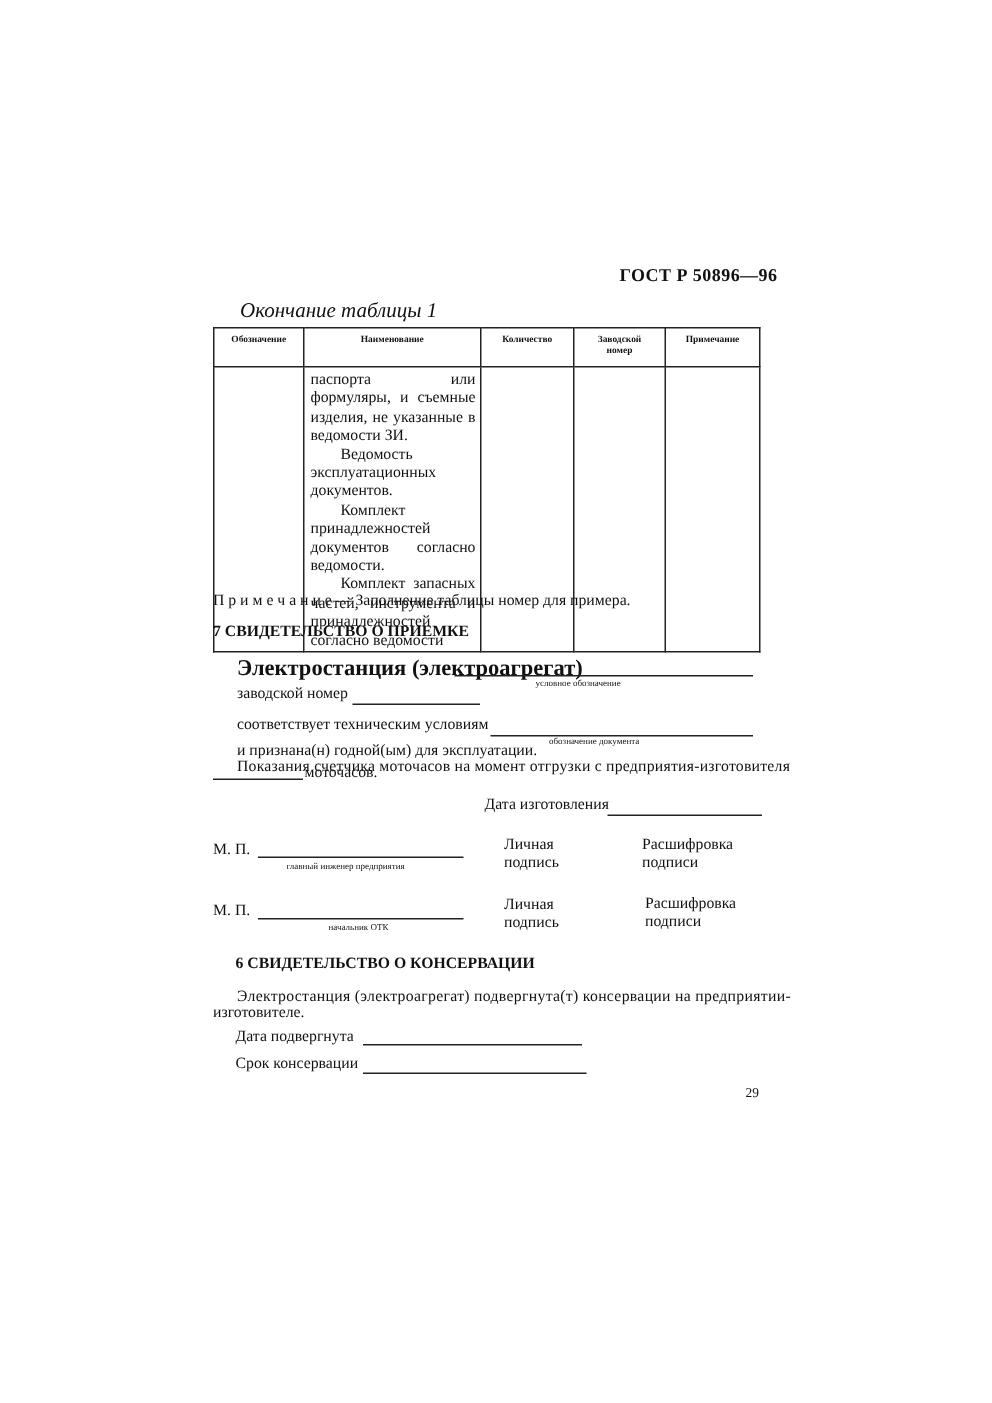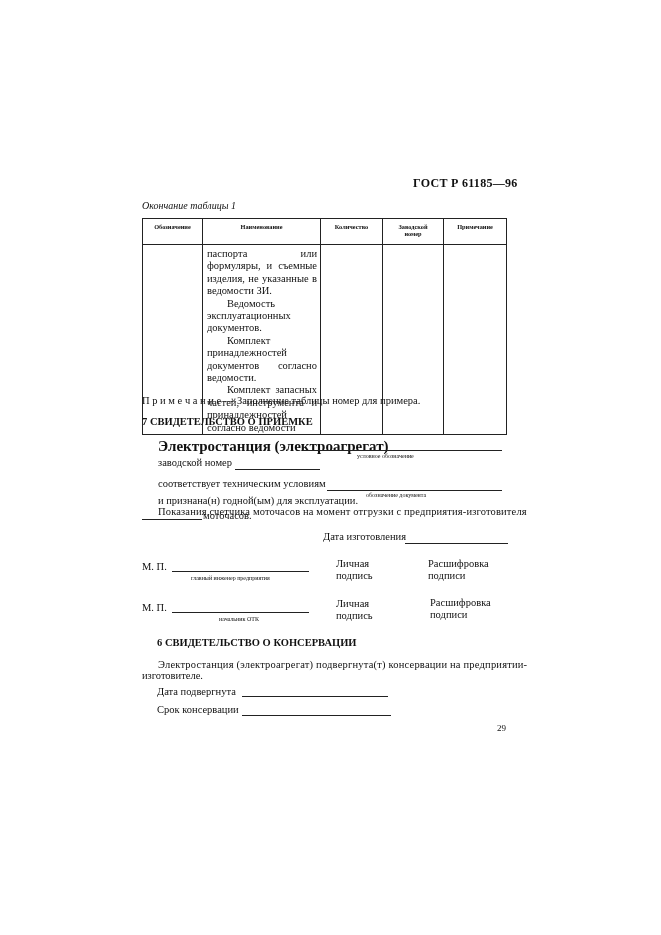--- a/index.html
+++ b/index.html
@@ -2,40 +2,40 @@
 <html><head>
 <meta charset="utf-8">
 <style>
   html, body { margin: 0; padding: 0; background: #ffffff; }
   body { width: 661px; height: 935px; position: relative; overflow: hidden;
          font-family: "Liberation Serif", "DejaVu Serif", serif; color: #111; }
   .abs { position: absolute; white-space: nowrap; }
   .bold { font-weight: bold; }
 
   #gost-code { left: 413px; top: 176px; font-size: 12px; font-weight: bold; letter-spacing: 0.3px; }
-  #table-caption { left: 142px; top: 200px; font-size: 10px; font-style: italic; text-align: center; }
+  #table-caption { left: 160px; top: 200px; font-size: 14px; font-style: italic; text-align: center; }
 
   table.spec { position: absolute; left: 142px; top: 218px; border-collapse: collapse;
                table-layout: fixed; width: 364px; }
   table.spec th, table.spec td { border: 1px solid #222; padding: 0; vertical-align: top; }
   table.spec th { font-size: 6.3px; font-weight: bold; text-align: center; height: 21px;
                   line-height: 7px; padding-top: 4px; }
   table.spec td { height: 145px; }
   .cell-text { font-size: 10.5px; line-height: 12.4px; padding: 3px 3px 0 4px;
                text-align: justify; }
   .cell-text p { margin: 0; }
   .cell-text p.ind { text-indent: 20px; }
 
   .line { position: absolute; border-bottom: 1px solid #222; height: 0; }
   .caption-under { position: absolute; font-size: 6px; white-space: nowrap; }
 </style>
 </head>
 <body>
 
-<div class="abs" id="gost-code">ГОСТ Р 61185—96</div>
+<div class="abs" id="gost-code">ГОСТ Р 50896—96</div>
 <div class="abs" id="table-caption">Окончание таблицы 1</div>
 
 <table class="spec">
   <colgroup>
     <col style="width:60px">
       <col style="width:118px">
       <col style="width:62px">
       <col style="width:61px">
       <col style="width:63px">
   </colgroup>

